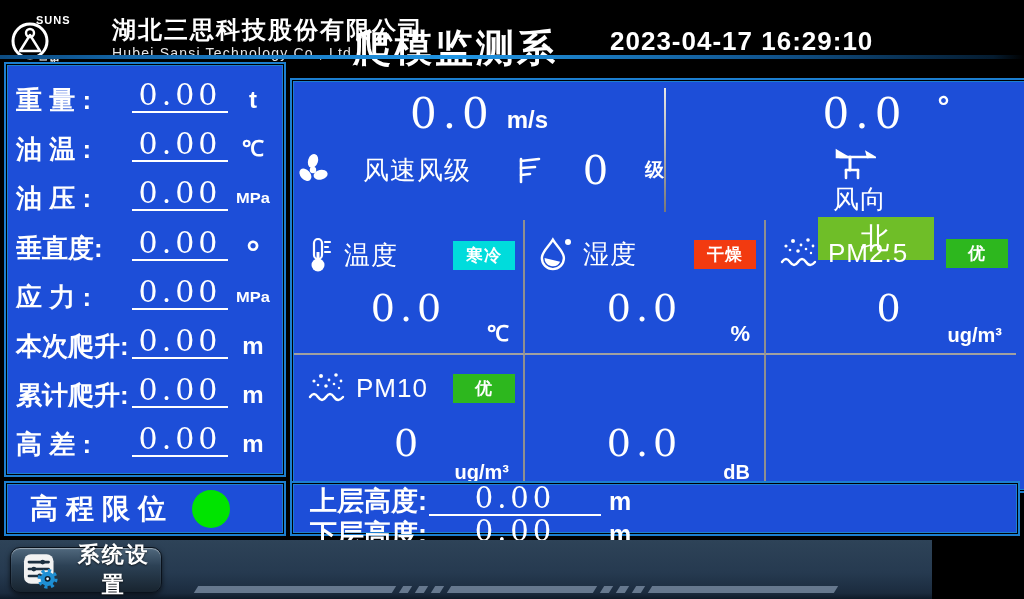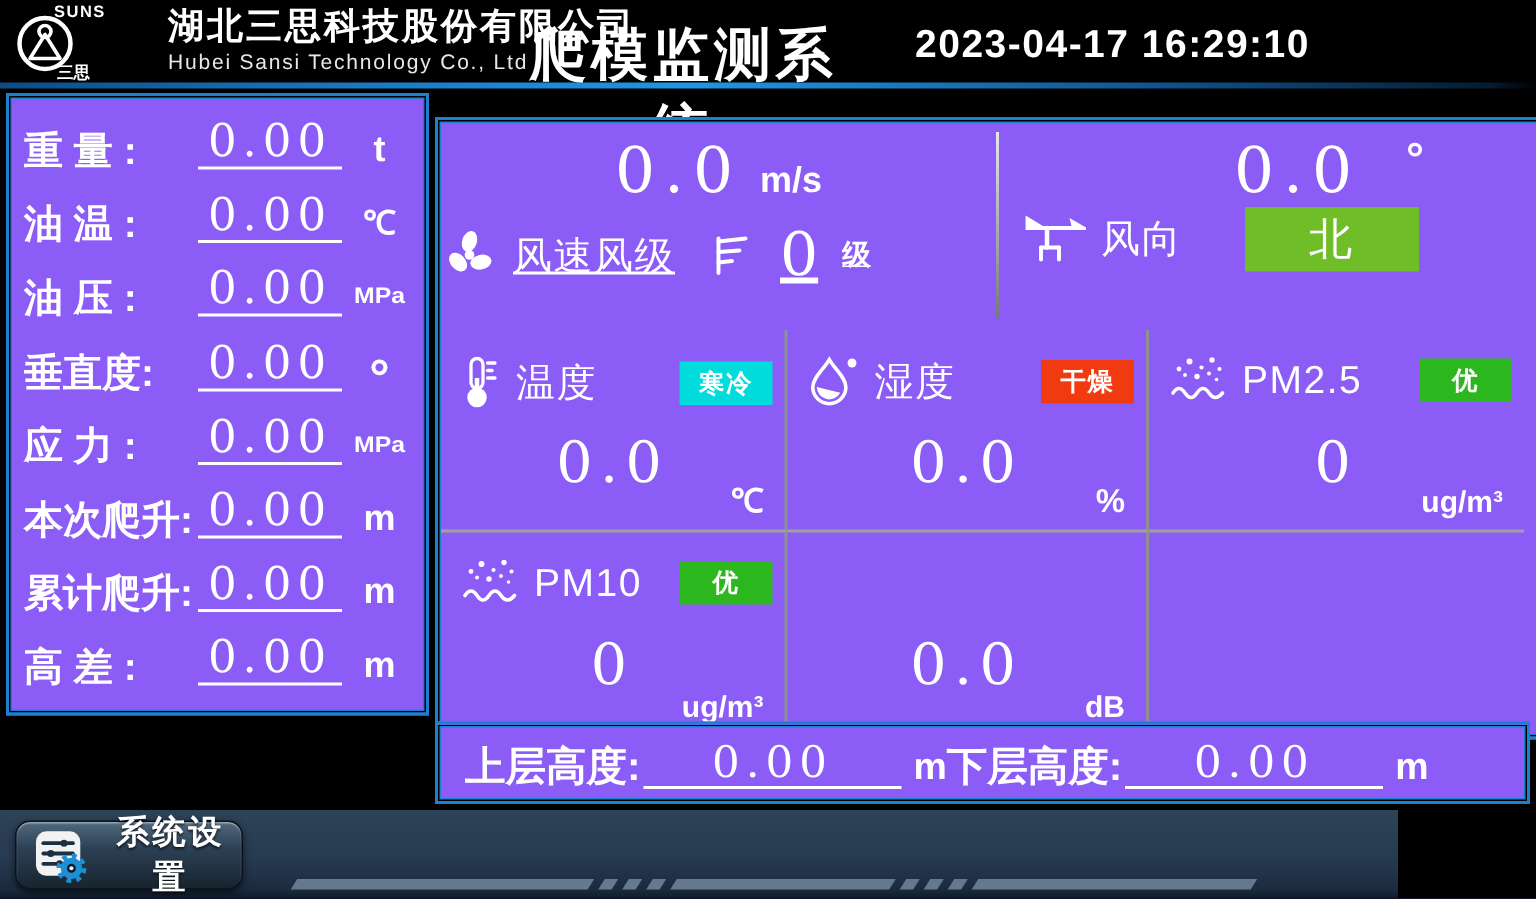--- a/index.html
+++ b/index.html
@@ -2,37 +2,37 @@
 <html><head>
 <meta charset="utf-8">
 <style>
   * { margin:0; padding:0; box-sizing:border-box; }
   html,body { background:#000; }
   body { width:1024px; height:599px; overflow:hidden;
          font-family:"Liberation Sans", sans-serif; color:#fff; }
   #root { position:relative; width:1024px; height:599px; background:#000; }
 
   
-  .header { position:absolute; left:0; top:0; width:956px; height:55px; background:#000; }
+  .header { position:absolute; left:0; top:12px; width:956px; height:55px; background:#000; }
   .logo-wrap { position:absolute; left:6px; top:0; width:110px; height:55px; }
   .logo-suns { position:absolute; left:30px; top:2px; font-size:11px; font-weight:bold; letter-spacing:1px; }
   .logo-circle { position:absolute; left:4px; top:9px; }
   .logo-sansi { position:absolute; left:32px; top:41px; font-size:11px; font-weight:bold; }
   .company { position:absolute; left:112px; top:4px; }
   .company-cn { font-size:24px; font-weight:bold; letter-spacing:2px; line-height:28px; }
   .company-en { font-size:14px; letter-spacing:1.2px; color:#e8e8e8; line-height:18px; }
   .app-title { position:absolute; left:348px; top:11px; width:215px; text-align:center;
                font-size:38px; font-weight:bold; letter-spacing:3px; }
   .datetime { position:absolute; left:610px; top:14px; font-size:26px; font-weight:bold;
               letter-spacing:1px; font-family:"Liberation Sans", sans-serif; }
   .header-line { position:absolute; left:0; top:55px; width:1024px; height:4px;
     background:linear-gradient(90deg,#0d4c82 0%, #1877c0 22%, #2196e4 45%, #11548e 75%, #051c30 97%, #000 100%); }
 
   
-  .panel { position:absolute; background:#8b5cf6; border:2px solid #1c7fd0;
+  .panel { position:absolute; background:#1d4ed8; border:2px solid #1c7fd0;
            box-shadow: inset 0 0 0 1px #000, inset 0 0 0 2px #1c7fd0; }
   .left-panel  { left:4px;  top:62px;  width:282px; height:415px; padding:8px 10px 10px 10px;
                  display:flex; flex-direction:column; }
   .right-panel { left:290px; top:78px; width:860px; height:415px; }
   .bottom-left  { left:4px;  top:481px; width:282px; height:55px; }
   .bottom-right { left:290px; top:481px; width:730px; height:55px; }
 
   
   .lrow { flex:1; display:flex; align-items:flex-end; padding-bottom:6px; }
   .lrow .lbl { width:114px; font-size:26px; font-weight:bold; white-space:pre; line-height:30px; }
@@ -44,28 +44,28 @@
   .lrow .unit.u-c   { font-size:22px; }
 
   
   .wind-row { position:absolute; left:2px; top:2px; width:722px; height:138px; }
   .wind-divider { position:absolute; left:370px; top:6px; width:2px; height:124px;
                   background:linear-gradient(#e8e8e8,#777); }
   .wind-speed { position:absolute; left:0; top:0; width:370px; height:138px; }
   .ws-line1 { margin-top:8px; display:flex; justify-content:center; align-items:baseline; gap:12px; }
   .big-num { font-family:"DejaVu Serif", serif; font-size:42px; letter-spacing:6px; line-height:48px; }
   .unit-bold { font-weight:bold; font-size:24px; }
-  .ws-line2 { margin-top:12px; display:flex; justify-content:flex-start; align-items:center; gap:10px;text-decoration:underline; }
+  .ws-line2 { margin-top:12px; display:flex; justify-content:space-between; align-items:center; gap:10px; }
   .ws-label, .wd-label { font-size:26px; letter-spacing:1px; }
   .ws-level { font-family:"DejaVu Serif", serif; font-size:40px; line-height:40px; margin:0 6px 0 10px; }
   .ws-level-unit { font-weight:bold; font-size:19px; }
   .wind-dir { position:absolute; left:372px; top:0; width:350px; height:138px; }
   .wd-line1 { margin-top:8px; display:flex; justify-content:center; align-items:flex-start; gap:30px; padding-left:90px; }
   .wd-deg { font-size:30px; font-weight:bold; line-height:30px; margin-top:2px; }
-  .wd-line2 { margin-top:0; display:flex; align-items:center; padding-left:16px; }
+  .wd-line2 { margin-top:10px; display:flex; align-items:center; padding-left:28px;flex-direction:column; }
   .wd-label { margin-left:10px; }
   .badge-north { margin-left:42px; width:116px; height:43px; background:#6fbe28; color:#fff;
                  font-size:29px; display:flex; align-items:center; justify-content:center; letter-spacing:2px; }
 
   
   .sensor-grid { position:absolute; left:2px; top:140px; width:722px; height:270px;
                  display:grid; grid-template-columns:231px 241px 1fr; grid-template-rows:1fr 1fr; }
   .cell { position:relative; }
   .cell.cdiv { border-right:2px solid #8f8f8f; }
   .cell.rdiv { border-bottom:2px solid #a0a0a0; }
@@ -77,21 +77,21 @@
   .badge.dry  { background:#f23a10; }
   .badge.good { background:#2db71e; }
   .cell-value { position:absolute; left:0; right:0; top:66px; text-align:center;
                 font-family:"DejaVu Serif", serif; font-size:38px; letter-spacing:5px; }
   .cell-unit { position:absolute; right:14px; bottom:6px; font-weight:bold; font-size:20px; }
 
   
   .bl-inner { display:flex; align-items:center; height:100%; padding-left:24px; }
   .bl-label { font-size:28px; font-weight:bold; letter-spacing:8px; }
   .indicator { width:38px; height:38px; border-radius:50%; background:#00e400; margin-left:18px; }
-  .br-inner { display:flex; height:100%; padding:0 0 8px 18px; }
+  .br-inner { display:flex; height:100%; padding:0 0 8px 18px;flex-direction:column; }
   .hgroup { display:flex; align-items:flex-end; }
   .hgroup .hlabel { font-size:27px; font-weight:bold; line-height:30px; }
   .hgroup .huline { width:172px; text-align:center; border-bottom:2px solid #fff; margin:0 8px 0 2px;
                     font-family:"DejaVu Serif", serif; font-size:29px; letter-spacing:4px; line-height:31px; }
   .hgroup .hunit { font-weight:bold; font-size:25px; line-height:30px; }
   .hgroup.g2 { }
 
   
   .taskbar { position:absolute; left:0; top:540px; width:932px; height:59px;
              background:linear-gradient(180deg,#2e4358 0%, #263a50 55%, #1b2b3e 90%, #0e1a28 100%); }
@@ -312,20 +312,26 @@
 
       <div class="cell cdiv">
         <div class="cell-value">0.0</div>
         <div class="cell-unit">dB</div>
       </div>
 
       <div class="cell"></div>
     </div>
   </section>
 
+  <section class="panel bottom-left">
+    <div class="bl-inner">
+      <span class="bl-label">高程限位</span>
+      <span class="indicator"></span>
+    </div>
+  </section>
 
   <section class="panel bottom-right">
     <div class="br-inner">
       <div class="hgroup">
         <span class="hlabel">上层高度:</span>
         <span class="huline">0.00</span>
         <span class="hunit">m</span>
       </div>
       <div class="hgroup g2">
         <span class="hlabel">下层高度:</span>

